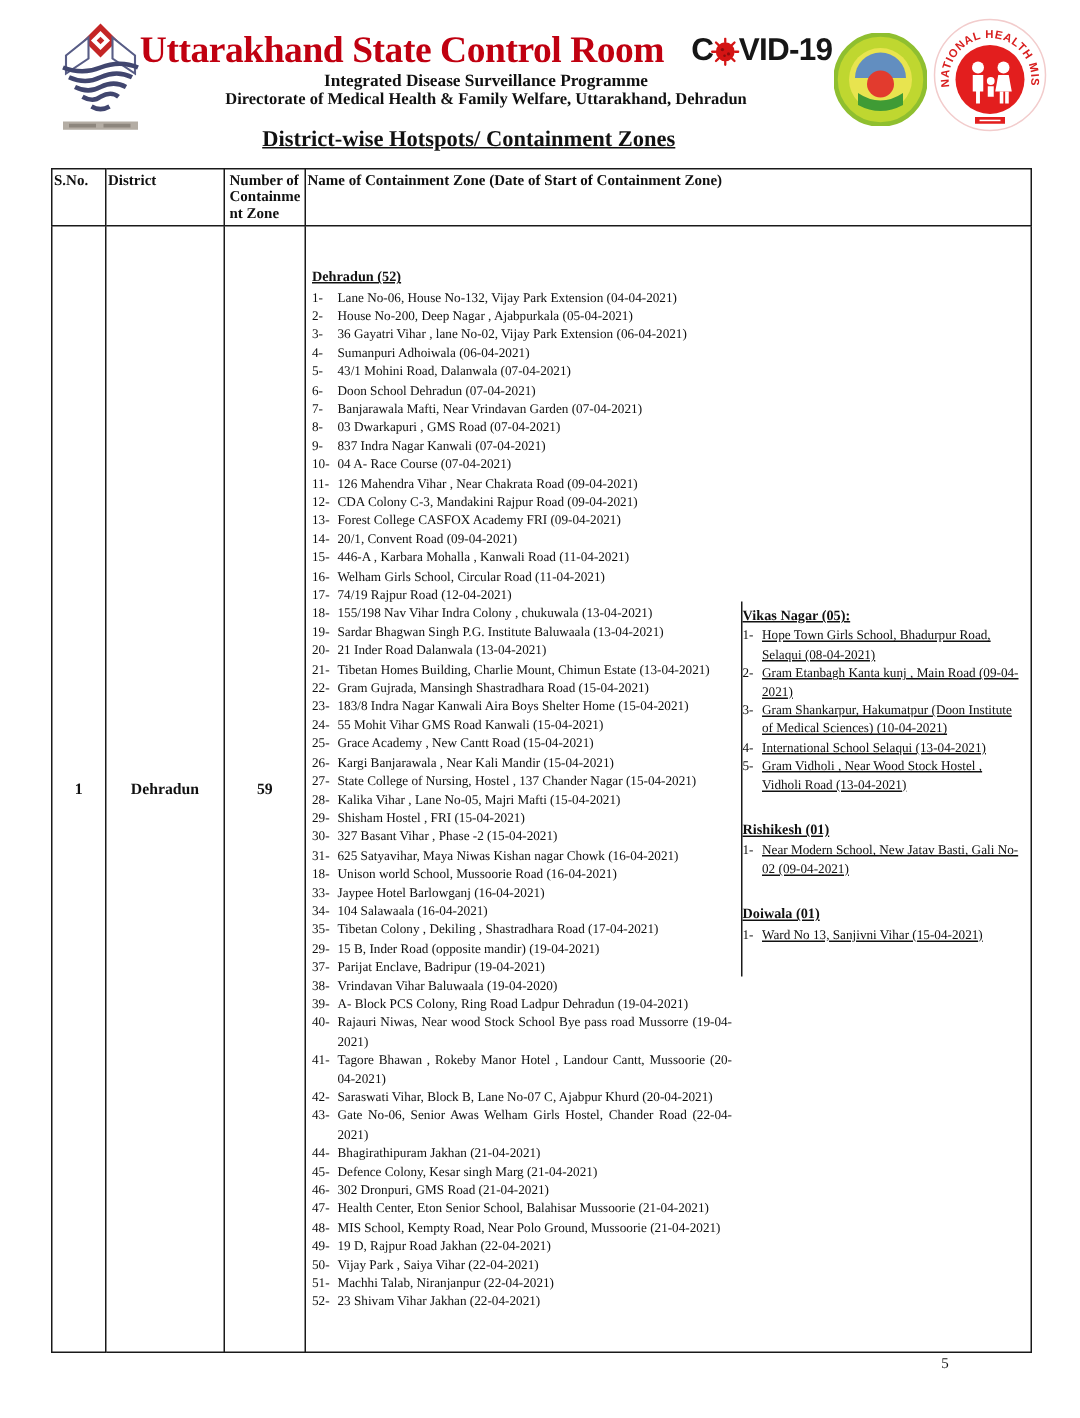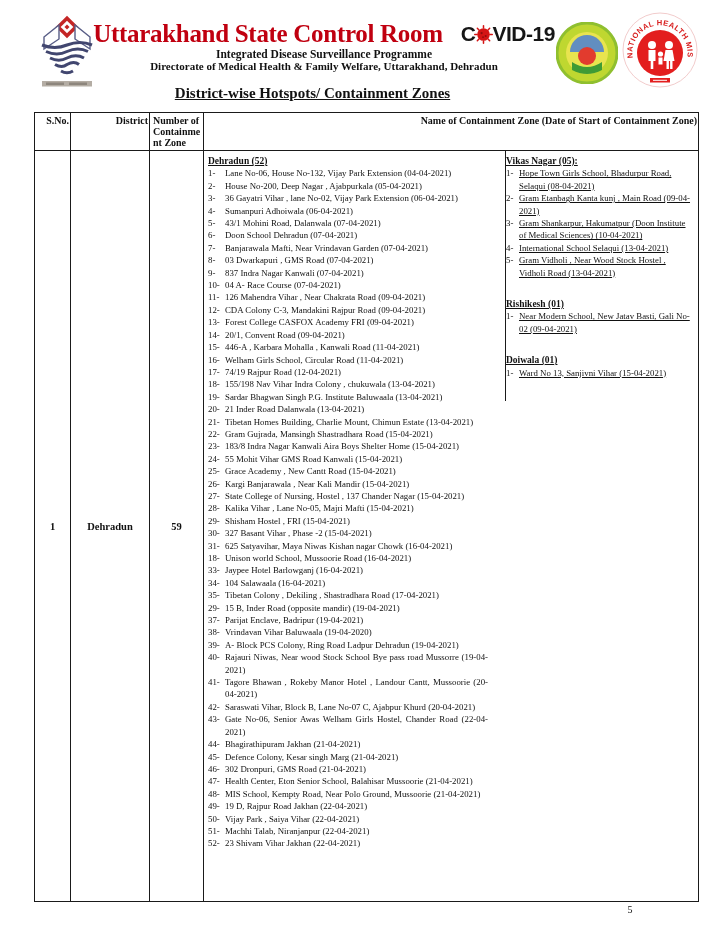--- a/index.html
+++ b/index.html
@@ -17,25 +17,25 @@
   .covid svg{display:block;margin:0 -1px;}
   .subtitle1{font-size:11.5px;font-weight:bold;margin-top:0px;}
   .subtitle2{font-size:11px;font-weight:bold;}
   .logo-idsp{position:absolute;left:556px;top:22px;width:62px;height:62px;}
   .logo-nhm{position:absolute;left:622px;top:12px;width:76px;height:76px;}
   .page-heading{position:absolute;top:85px;left:0;width:625px;text-align:center;
     font-size:15px;font-weight:bold;text-decoration:underline;}
   
   table.main-table{position:absolute;left:34px;top:112px;border-collapse:collapse;table-layout:fixed;}
   .main-table th,.main-table td{border:1.6px solid #1a1a1a;}
-  .main-table th{font-size:10px;font-weight:bold;vertical-align:top;padding:2px 1px;text-align:right;}
+  .main-table th{font-size:10px;font-weight:bold;vertical-align:top;padding:2px 1px;text-align:left;}
   th.th-count{text-align:left;word-break:break-all;padding-left:3px;}
   td.cell-small{text-align:center;vertical-align:middle;font-weight:bold;font-size:10.5px;}
   td.zones-cell{padding:0;vertical-align:top;}
-  .zones{display:flex;align-items:flex-start;min-height:750px;gap:11px;}
+  .zones{display:flex;align-items:center;min-height:750px;}
   .left-col{width:290px;box-sizing:border-box;padding:4px 6px 3px 4px;}
   .right-col{width:193px;box-sizing:border-box;border-left:1.6px solid #1a1a1a;padding:4px 4px 3px 0;}
   .sec-heading{font-weight:bold;text-decoration:underline;font-size:9.5px;line-height:12.4px;}
   .zone-item{display:flex;font-size:8.8px;line-height:12.4px;}
   .zone-item .num{flex:none;width:17px;}
   .left-col .zone-item .txt{flex:1;text-align:justify;}
   .right-col .zone-item .num{width:13px;}
   .right-col .zone-item .txt{flex:1;text-decoration:underline;}
   .right-col .section{margin-bottom:19px;}
   .page-number{position:absolute;left:560px;top:904px;width:140px;text-align:center;font-size:10px;}

